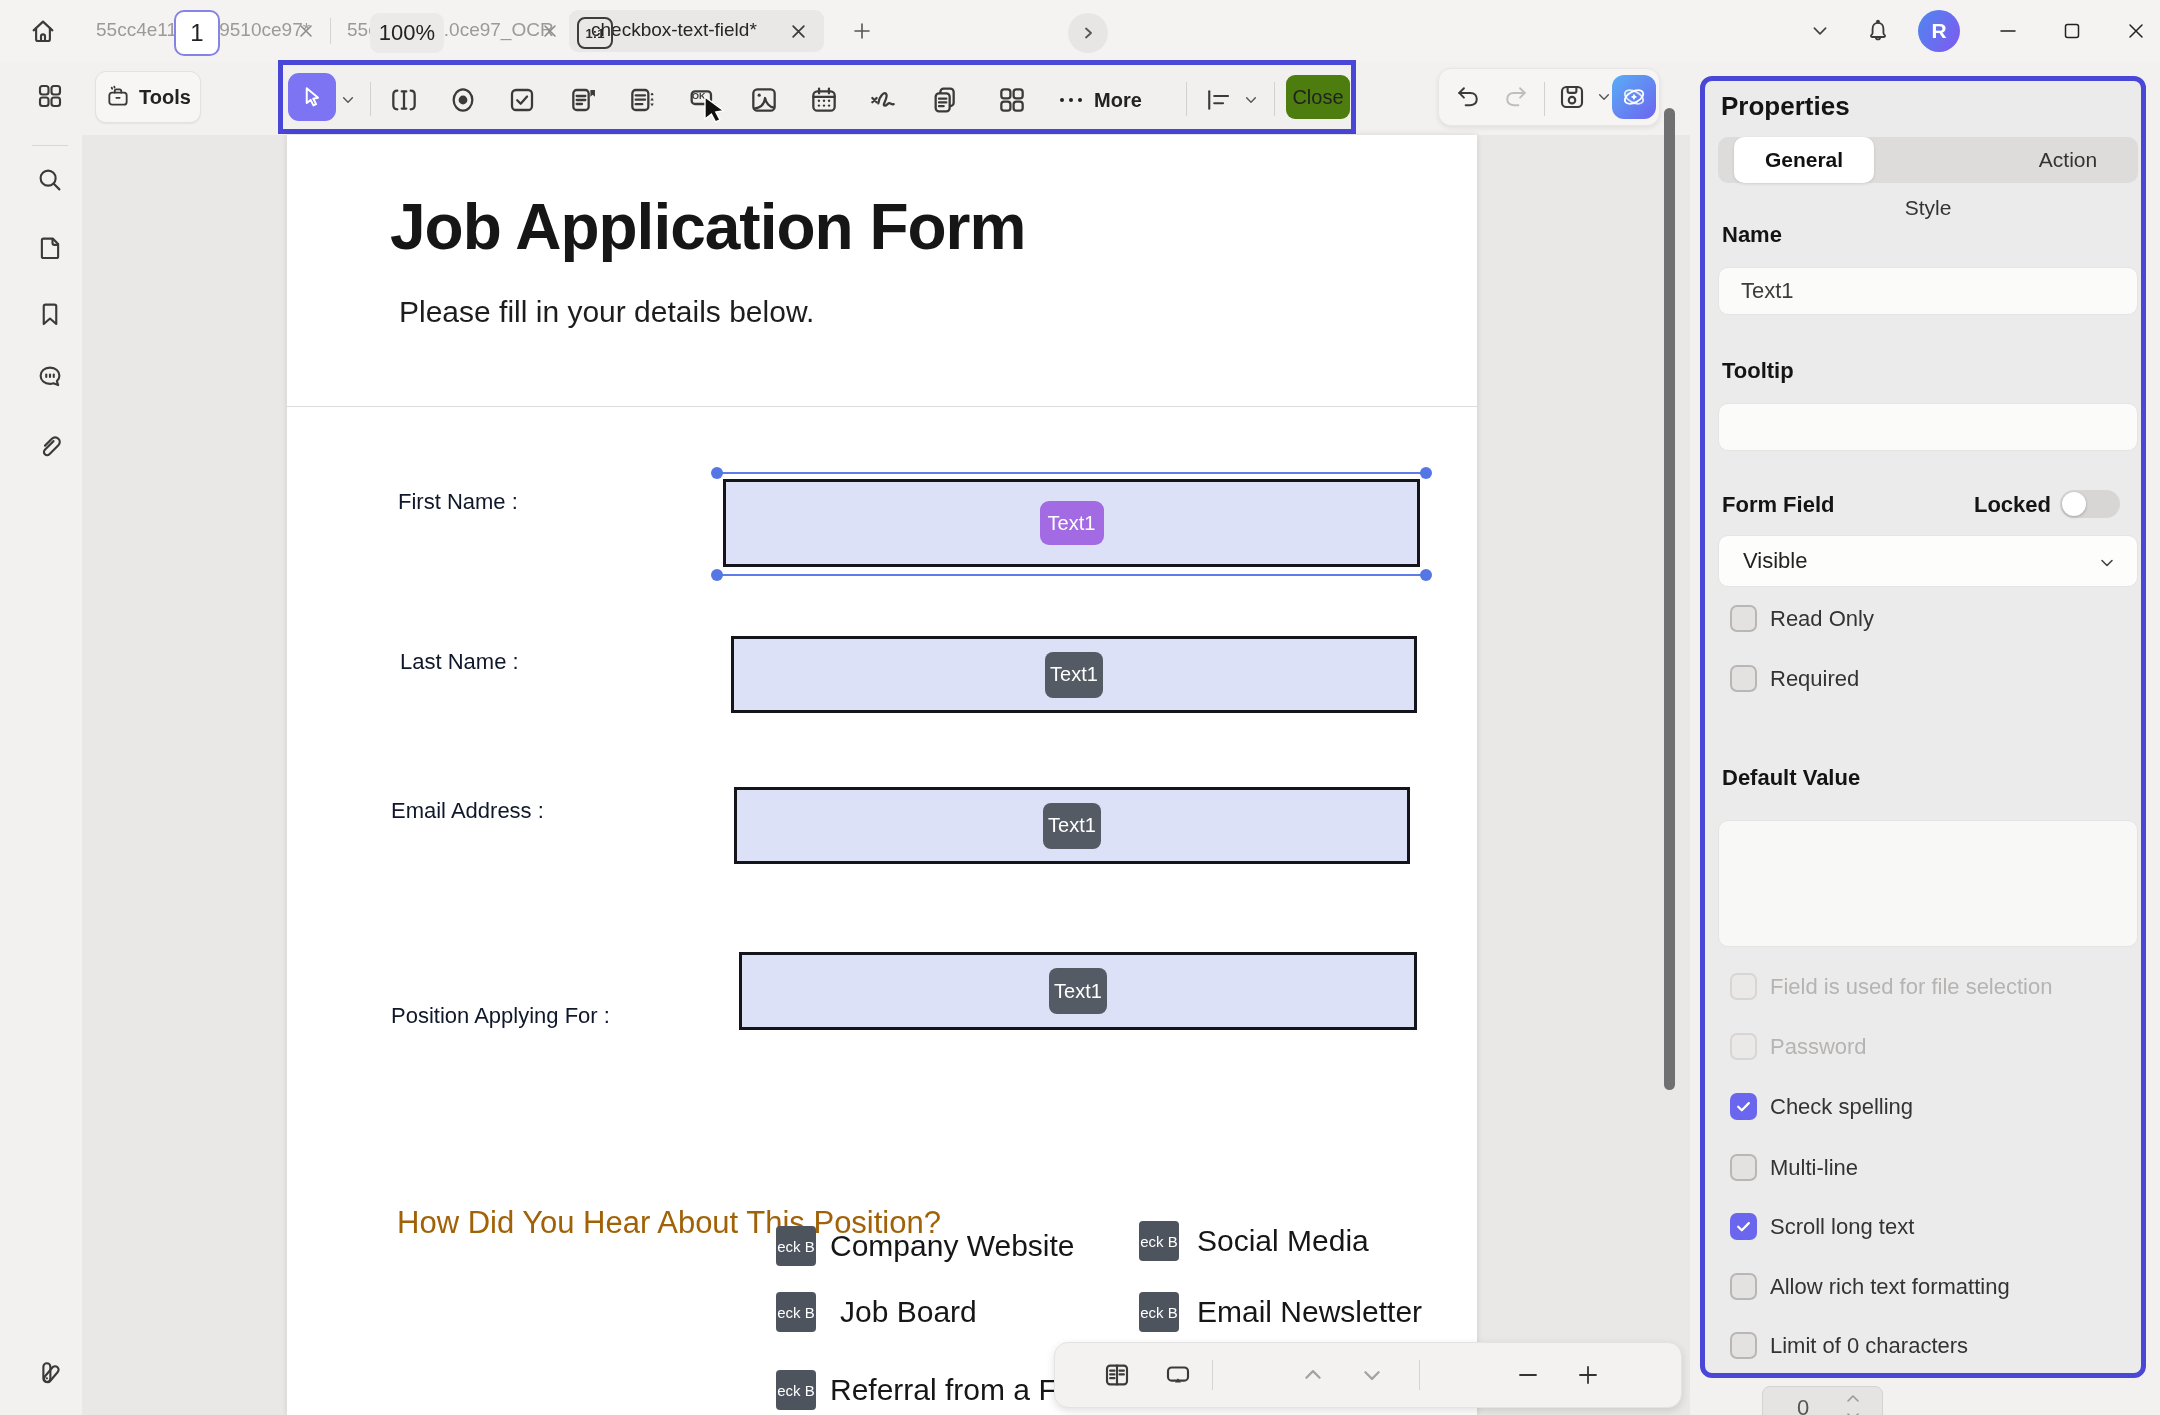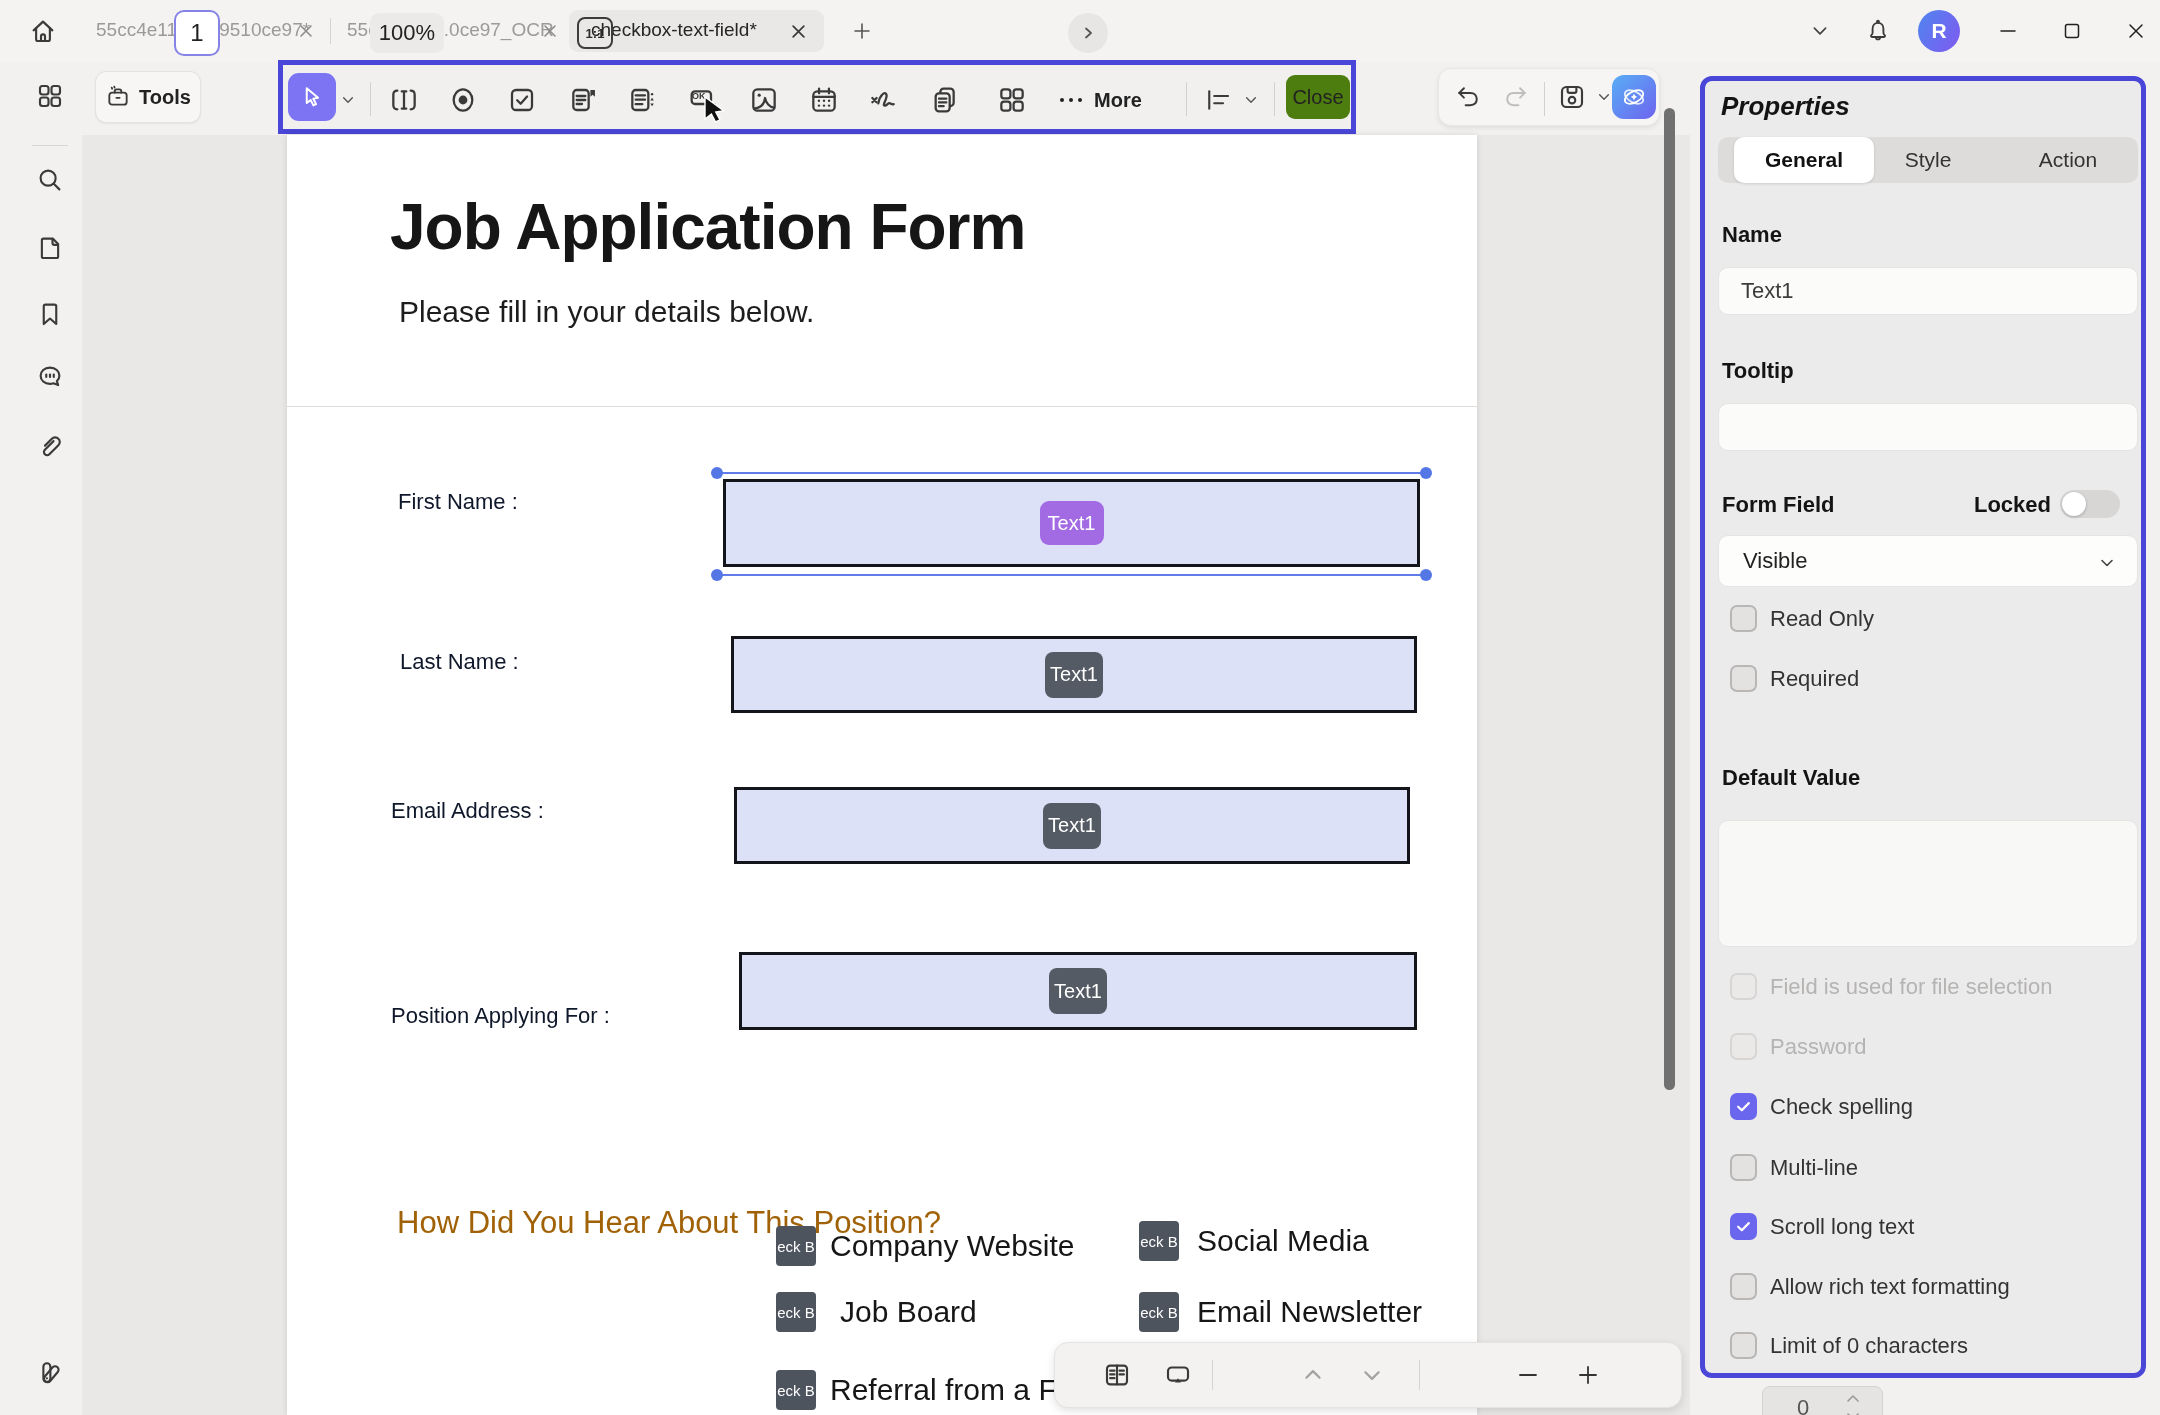--- a/index.html
+++ b/index.html
@@ -58,21 +58,21 @@
   .pagebar { position:absolute; left:1054px; top:1342px; width:628px; height:66px; background:#f3f2f1; border:1px solid #e4e3e2; border-radius:14px; box-shadow:0 3px 8px rgba(0,0,0,.12); }
   .pb-item { position:absolute; top:13px; width:40px; height:40px; display:flex; align-items:center; justify-content:center; }
   .pb-circle { position:absolute; left:14px; top:13px; width:40px; height:40px; border-radius:50%; background:#e7e6e5; display:flex; align-items:center; justify-content:center; }
   .pb-div { position:absolute; top:18px; width:1px; height:30px; background:#d6d5d4; }
   .pb-page { position:absolute; left:174px; top:10px; width:46px; height:46px; background:#fff; border:2px solid #8583e6; border-radius:10px; font-size:24px; color:#222; display:flex; align-items:center; justify-content:center; }
   .pb-zoom { position:absolute; left:370px; top:13px; width:74px; height:40px; background:#ebeae9; border-radius:9px; font-size:22px; color:#222; display:flex; align-items:center; justify-content:center; }
   .pb-11 { position:absolute; left:577px; top:17px; width:36px; height:32px; border:2px solid #3c3c3c; border-radius:8px; font-size:13px; font-weight:700; color:#2c2c2c; display:flex; align-items:center; justify-content:center; }
 
   
   .props { position:absolute; left:1700px; top:76px; width:446px; height:1302px; background:#ecebeb; border:5px solid #4946d8; border-radius:12px; }
-  .props-title { position:absolute; left:16px; top:10px; font-size:26px; font-weight:700; color:#141414;font-style:italic; }
+  .props-title { position:absolute; left:16px; top:10px; font-size:26px; font-weight:700; color:#141414; }
   .seg-bar { position:absolute; left:13px; top:56px; width:420px; height:46px; background:#dddcdb; border-radius:10px; }
   .seg { position:absolute; top:0; width:140px; height:46px; display:flex; align-items:center; justify-content:center; font-size:21px; color:#333; }
   .seg.on { background:#fff; border-radius:10px; font-weight:700; color:#111; box-shadow:0 1px 3px rgba(0,0,0,.12); }
   .p-label { position:absolute; left:17px; font-size:22px; font-weight:700; color:#141414; }
   .p-input { position:absolute; left:13px; width:420px; height:48px; background:#fbfbfa; border:1px solid #e5e4e3; border-radius:10px; font-size:22px; color:#3c3c3c; line-height:46px; padding-left:22px; }
   .p-select { position:absolute; left:13px; top:454px; width:420px; height:52px; background:#fdfdfc; border:1px solid #e5e4e3; border-radius:10px; font-size:22px; color:#222; line-height:50px; padding-left:24px; }
   .toggle { position:absolute; left:355px; top:409px; width:60px; height:28px; background:#d7d6d5; border-radius:14px; }
   .toggle .knob { position:absolute; left:2px; top:2px; width:24px; height:24px; border-radius:50%; background:#fff; box-shadow:0 1px 3px rgba(0,0,0,.25); }
   .cb { position:absolute; left:25px; width:27px; height:27px; border-radius:7px; background:#e3e2e1; border:2px solid #b8b7b6; display:flex; align-items:center; justify-content:center; }
   .cb.dis { background:#eae9e8; border-color:#d7d6d5; }
@@ -479,21 +479,21 @@
       <path d="M4 12 H20 M12 4 V20" stroke="#333" stroke-width="1.8" stroke-linecap="round"></path>
     </svg>
 </div>
 <div class="pb-11">1:1</div>
 
 <div class="props">
   <div class="props-title">Properties</div>
 
   <div class="seg-bar">
     <div class="seg on" style="left:16px;text-align:right;">General</div>
-    <div class="seg" style="left:140px;">Style</div>
+    <div class="seg" style="left:140px;margin-top:48px;">Style</div>
     <div class="seg" style="left:280px;">Action</div>
   </div>
 
   <div class="p-label" style="top:141px;">Name</div>
   <div class="p-input" style="top:186px;">Text1</div>
 
   <div class="p-label" style="top:277px;">Tooltip</div>
   <div class="p-input" style="top:322px;"></div>
 
   <div class="p-label" style="top:411px;">Form Field</div>

